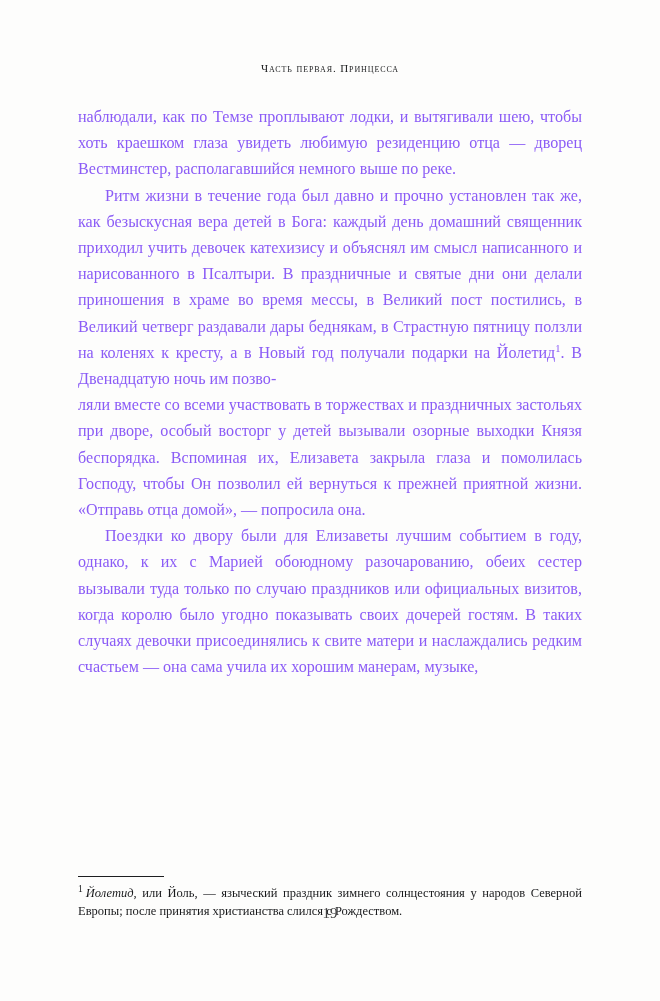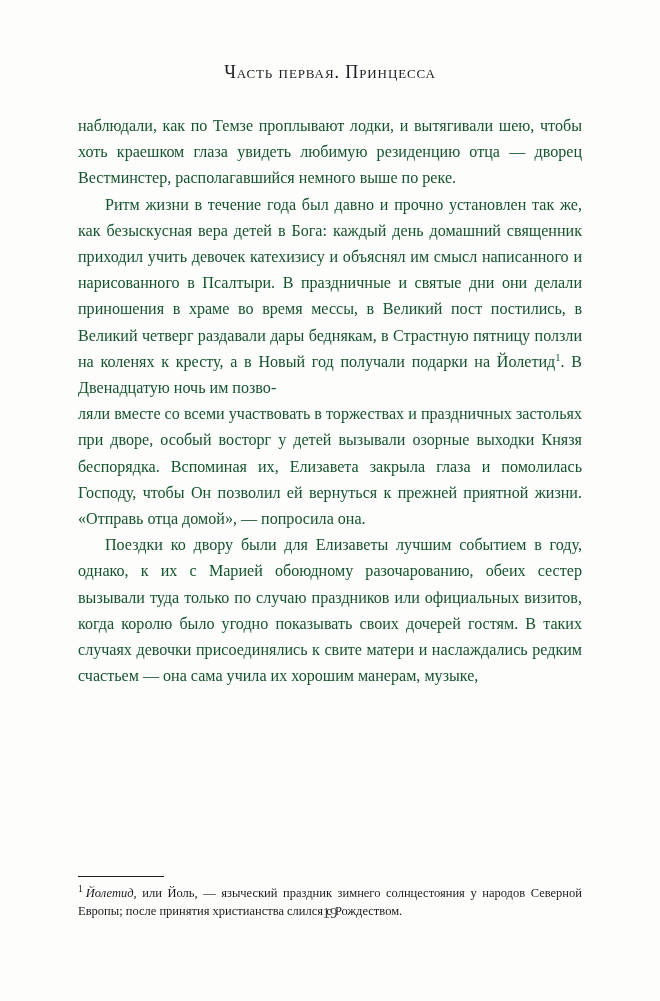--- a/index.html
+++ b/index.html
@@ -18,33 +18,33 @@
     position: relative;
     width: 660px;
     height: 1001px;
     box-sizing: border-box;
     padding: 62px 78px 0 78px;
     background: #fdfdfc;
   }
   .running-head {
     text-align: center;
     font-variant: small-caps;
-    font-size: 18px;
+    font-size: 11px;
     letter-spacing: 0.9px;
     color: #1b1c1e;
     margin: 0 0 30px 0;
     font-family: "Liberation Serif", serif;
   }
   .body-text {
     font-size: 16.1px;
     line-height: 26.2px;
     text-align: justify;
     text-justify: inter-word;
     hyphens: manual;
-    color: #14532d;
+    color: #8b5cf6;
   }
   .body-text p {
     margin: 0;
     text-indent: 27px;
   }
   .body-text p.no-indent {
     text-indent: 0;
   }
   sup.fn-ref {
     font-size: 10.5px;

